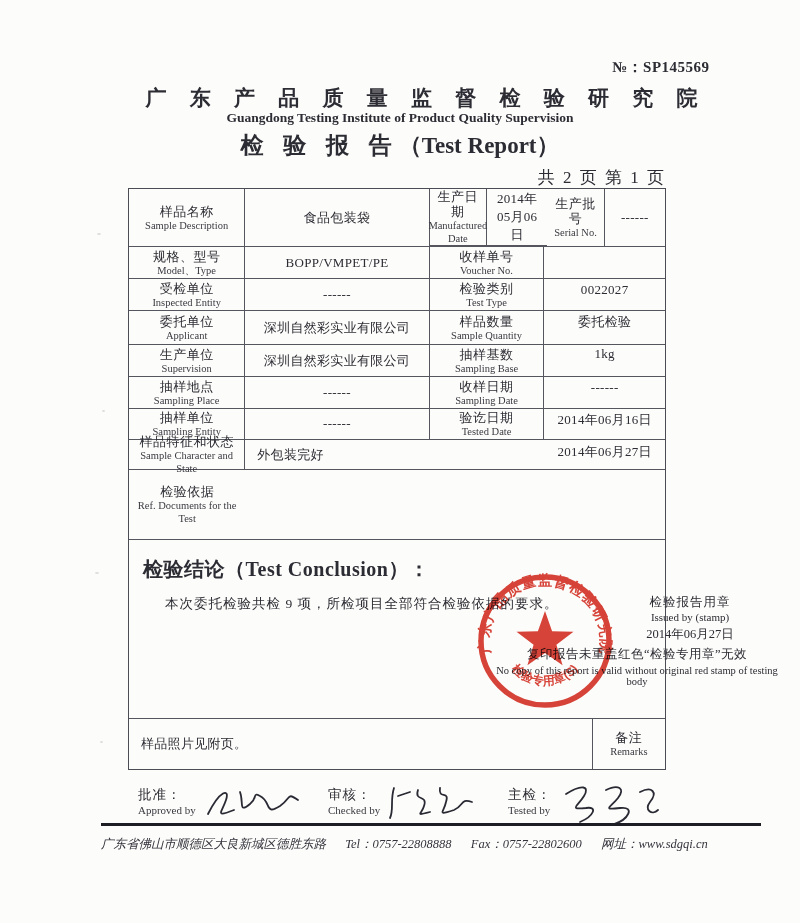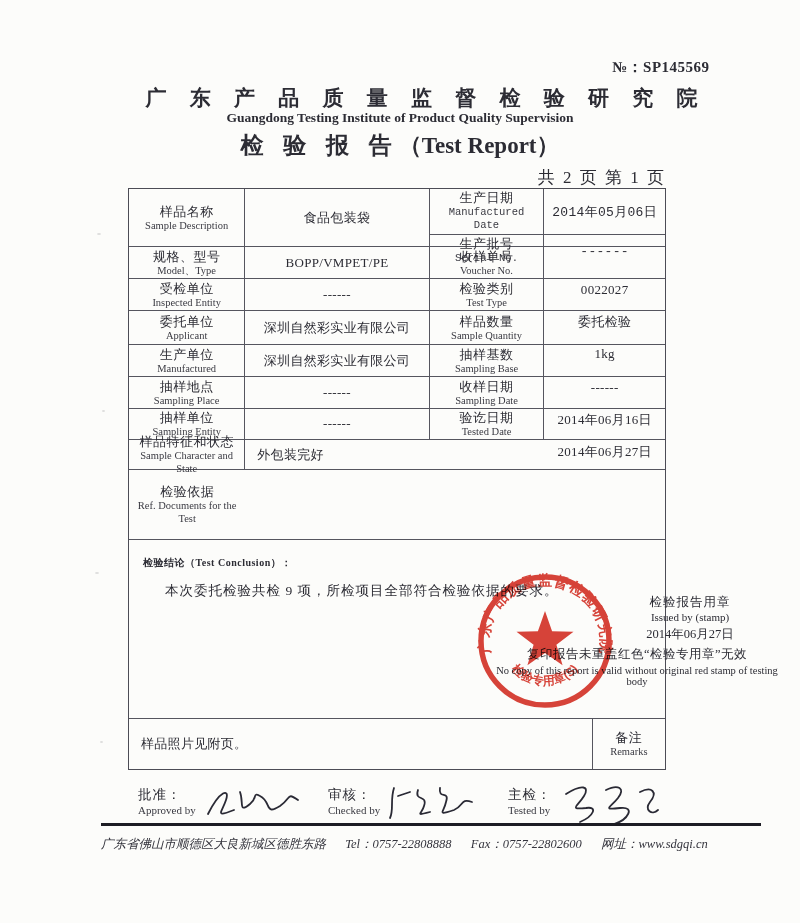--- a/index.html
+++ b/index.html
@@ -28,30 +28,30 @@
   .trow:last-child { border-bottom:none; }
   .cell { border-right:1px solid #55555e; display:flex; flex-direction:column;
           align-items:center; justify-content:center; text-align:center; padding:2px 4px; }
   .cell:last-child { border-right:none; }
   .c1 { width:21.7%; } .c2 { width:34.4%; } .c3 { width:21.4%; } .c4 { width:22.5%;margin-top:41px; }
   .wide { width:78.3%; }
   .lab-cn { font-size:13px; letter-spacing:.5px; line-height:15px; }
   .lab-en { font-size:10.5px; line-height:13px; color:#3a3a42; }
   .val { font-size:13px; letter-spacing:.3px; }
   .left-align { align-items:flex-start; text-align:left; padding-left:12px; }
-  .rt-stack { width:43.9%; display:flex; flex-direction:column;font-family:Liberation Mono, monospace; }
+  .rt-stack { width:43.9%; display:flex; flex-direction:row; }
   .rt-sub { display:flex; flex:1; }
   .rt-sub:first-child { border-bottom:1px solid #55555e; }
   .rt-sub .cell { border-right:1px solid #55555e; width:48.7%; }
   .rt-sub .cell.rt-val { border-right:none; width:51.3%; }
   .h58 { height:58px; } .h32 { height:32px; } .h34 { height:34px; }
   .h31 { height:31px; } .h30 { height:30px;font-family:Liberation Serif, serif; } .h70 { height:70px; }
   
   .conclusion { position:relative; height:178px; display:block; padding:16px 10px 0 14px; }
-  .concl-head { font-size:10px; font-weight:bold; letter-spacing:.5px; }
+  .concl-head { font-size:20px; font-weight:bold; letter-spacing:.5px; }
   .concl-body { font-size:13.5px; margin-top:12px; margin-left:22px; letter-spacing:1px; }
   .stamp-text-block { position:absolute; left:360px; top:54px; width:296px; text-align:center; }
   .stamp-small { width:190px; margin-left:auto; text-align:center; }
   .st-line1 { font-size:12.5px; letter-spacing:1px; }
   .st-line2 { font-size:11px; }
   .st-date  { font-size:12.5px; margin-top:3px; }
   .st-notice-cn { font-size:12.5px; margin-top:3px; letter-spacing:.5px; }
   .st-notice-en { font-size:10.5px; margin-top:2px; }
   .stamp-svg { position:absolute; left:331px; top:16px; width:170px; height:170px;
                opacity:.88; mix-blend-mode:multiply; }
@@ -170,21 +170,21 @@
         <div class="lab-en">Sample Quantity</div>
       </div>
       <div class="cell c4">
           <div class="val">1kg</div>
         </div>
     </div>
 
     <div class="trow h32">
       <div class="cell c1">
         <div class="lab-cn">生产单位</div>
-        <div class="lab-en">Manufactured</div>
+        <div class="lab-en">Supervision</div>
       </div>
       <div class="cell c2">
           <div class="val">深圳自然彩实业有限公司</div>
         </div>
       <div class="cell c3">
         <div class="lab-cn">抽样基数</div>
         <div class="lab-en">Sampling Base</div>
       </div>
       <div class="cell c4">
           <div class="val">------</div>

